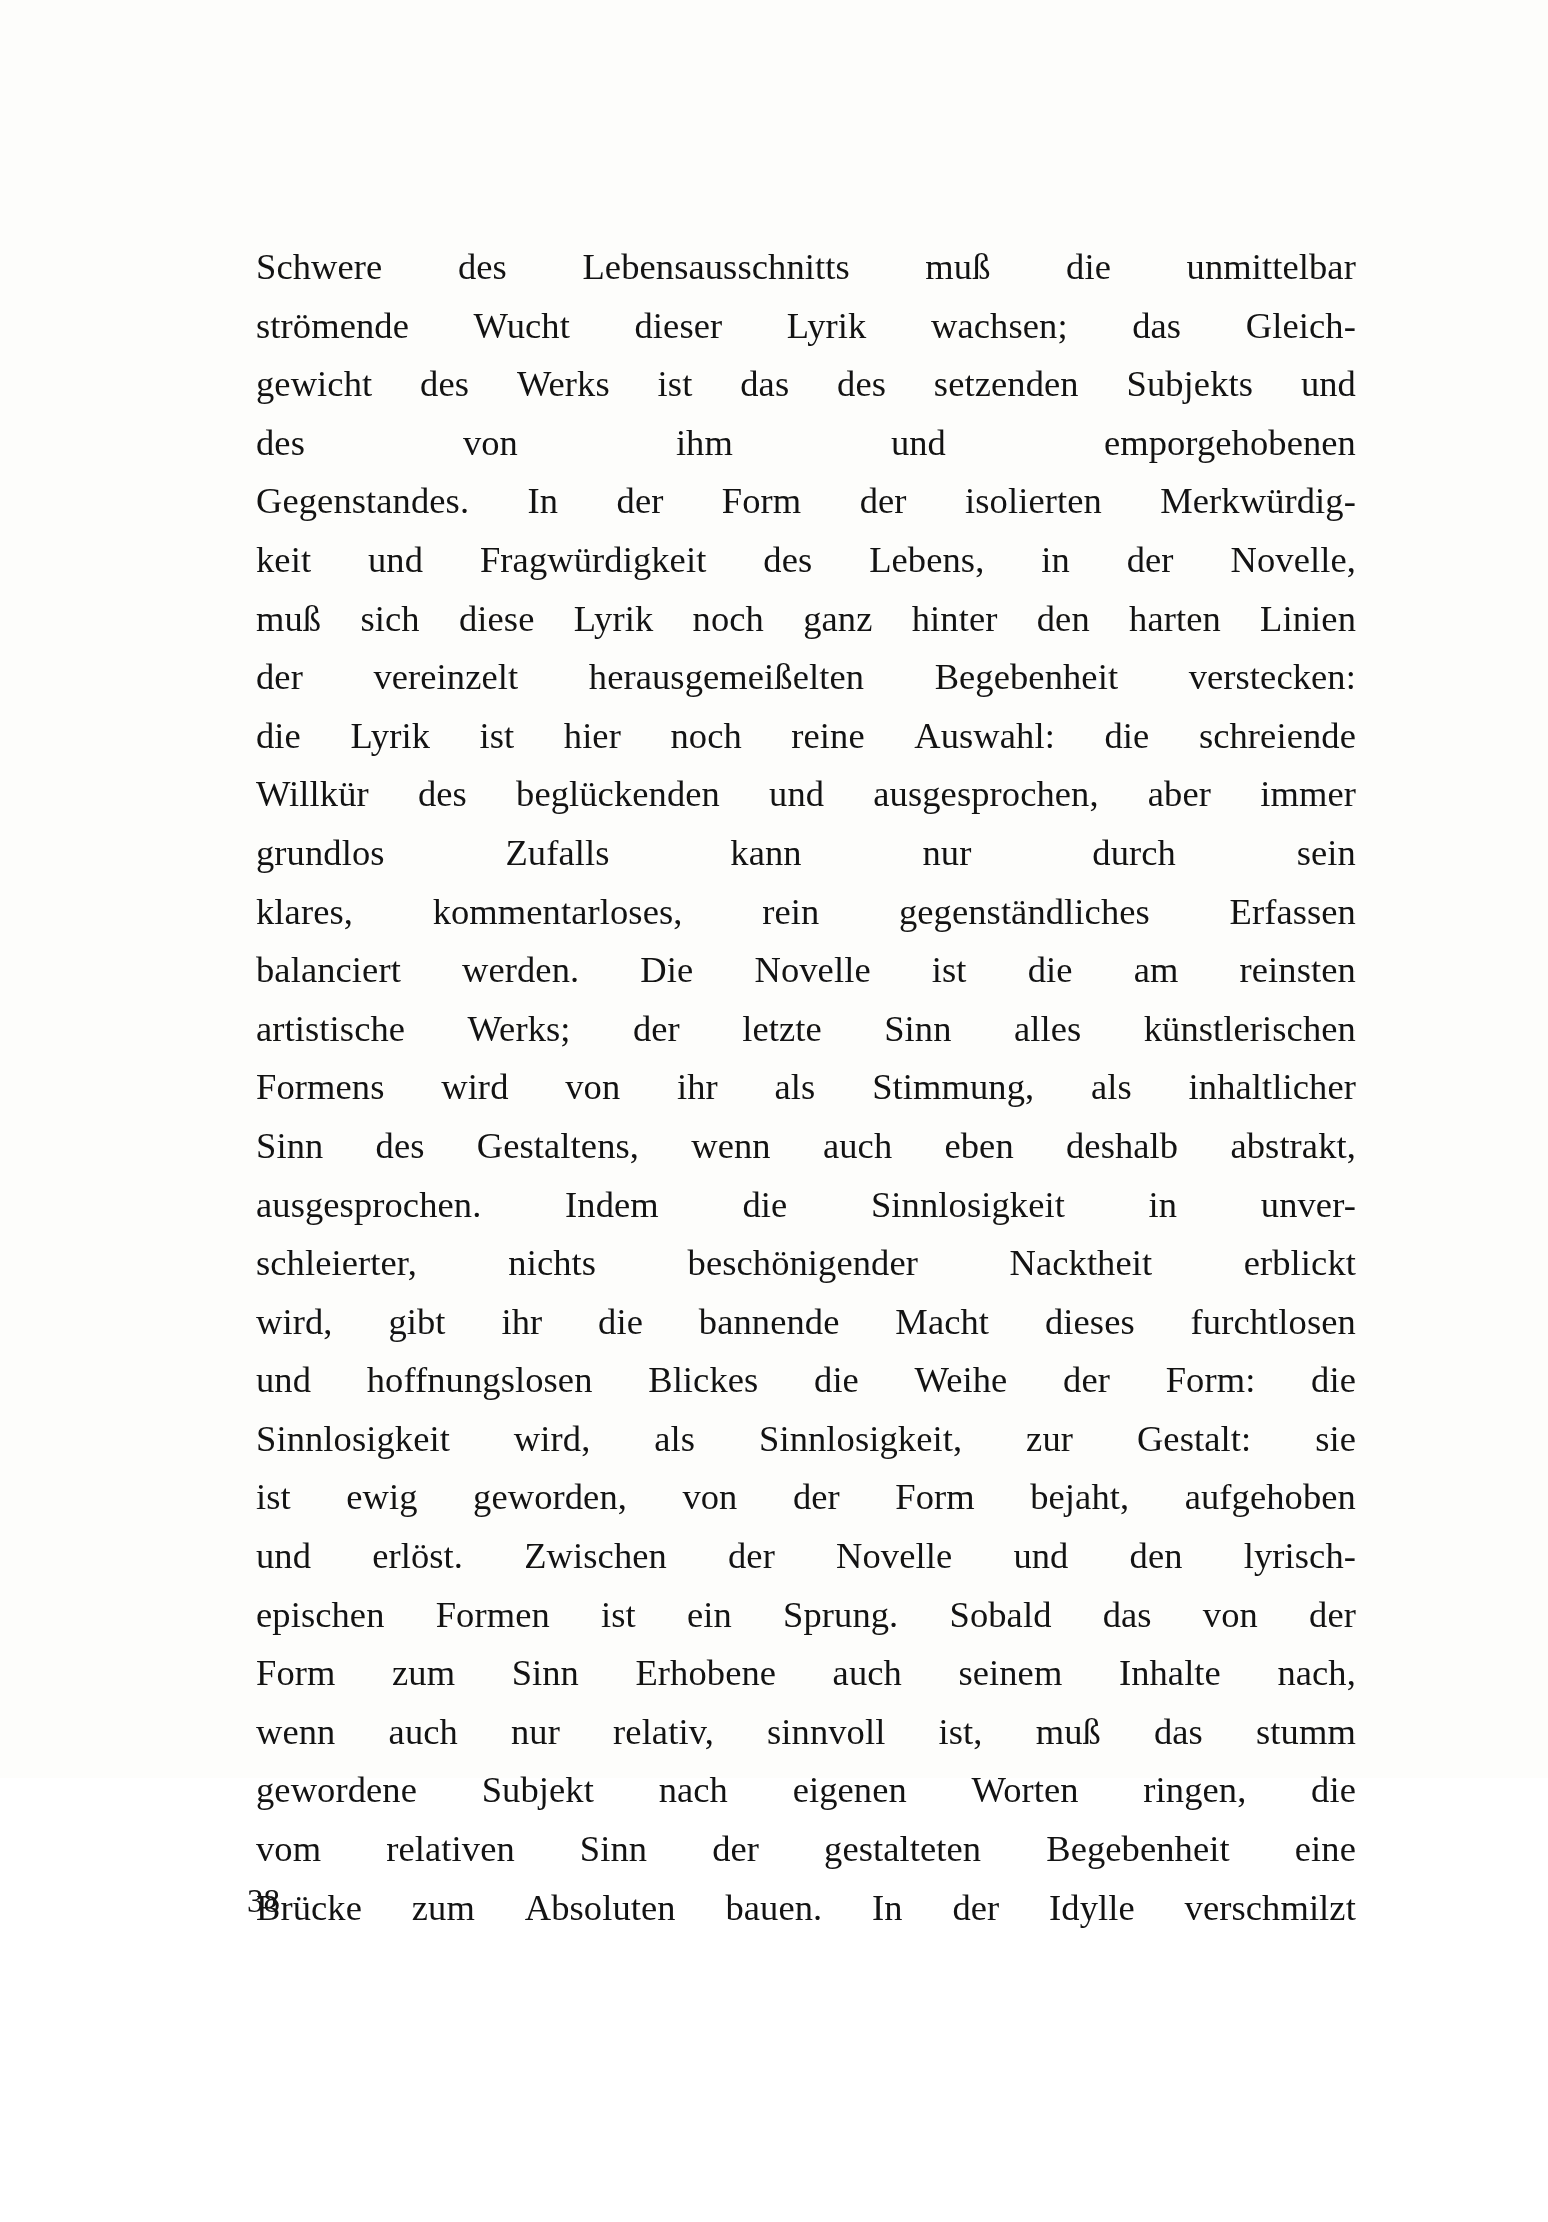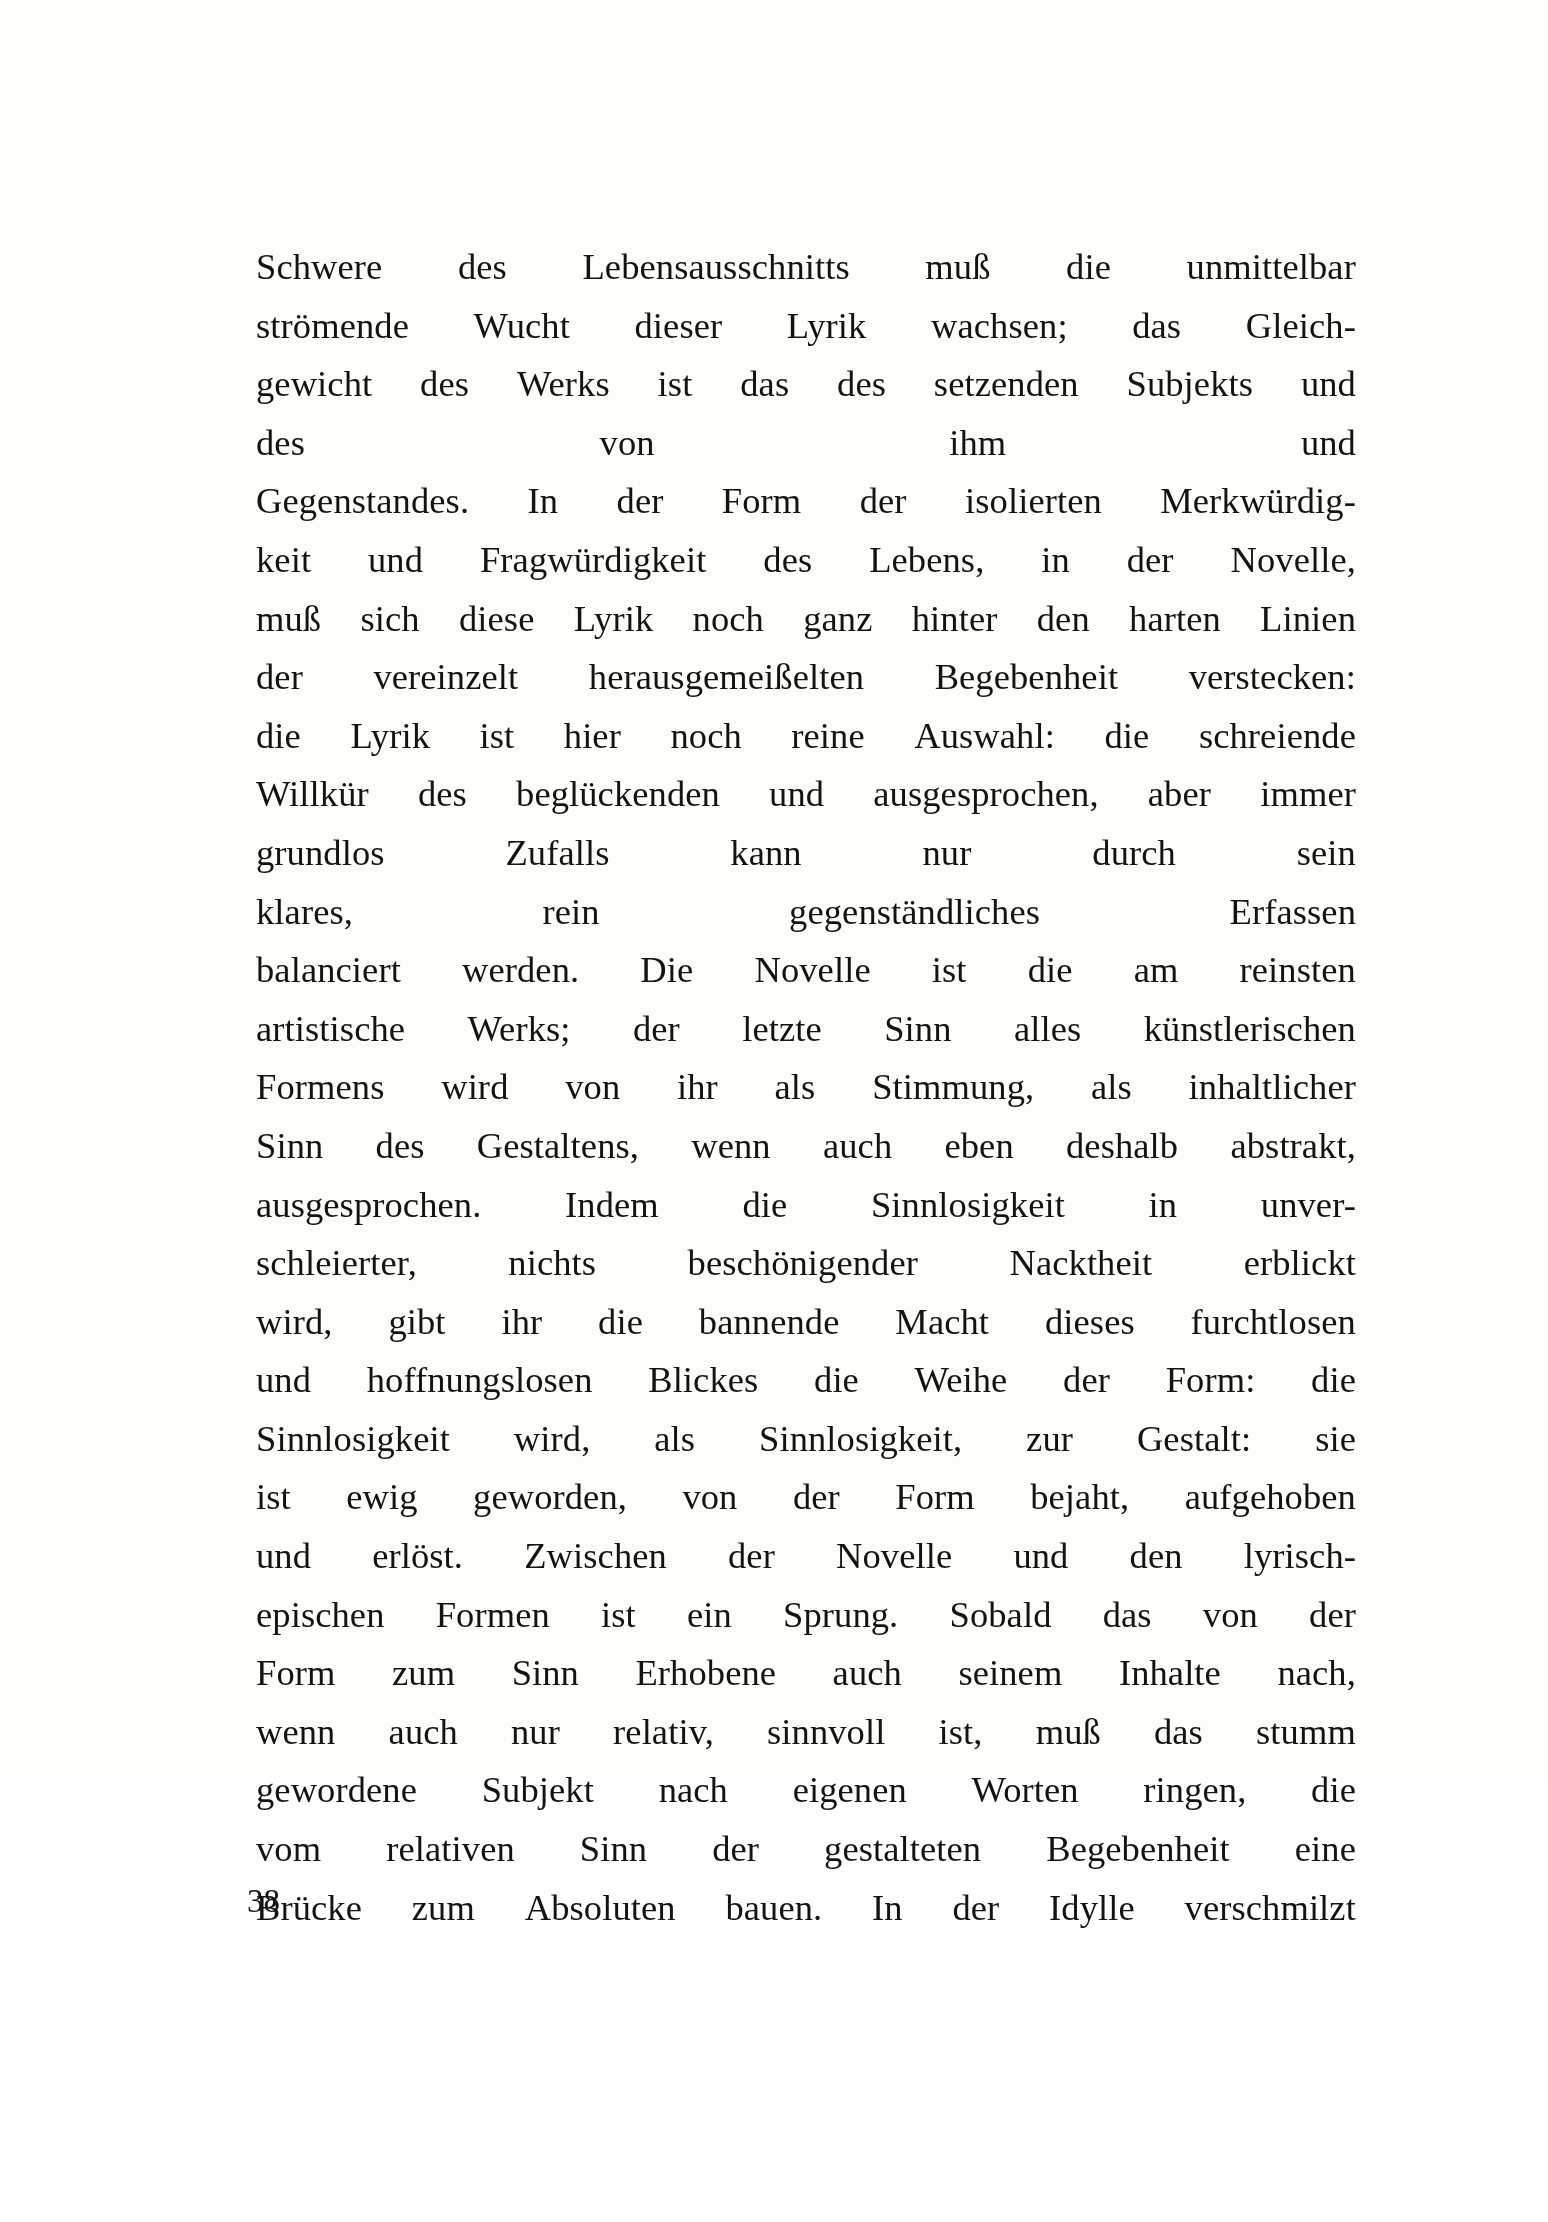--- a/index.html
+++ b/index.html
@@ -83,20 +83,21 @@
         <span class="w">des</span>
         <span class="w">setzenden</span>
         <span class="w">Subjekts</span>
         <span class="w">und</span>
       </div>
       <div class="line">
         <span class="w">des</span>
         <span class="w">von</span>
         <span class="w">ihm</span>
         <span class="w">und</span>
+        <span class="w">emporgehobenen</span>
       </div>
       <div class="line">
         <span class="w">Gegenstandes.</span>
         <span class="w">In</span>
         <span class="w">der</span>
         <span class="w">Form</span>
         <span class="w">der</span>
         <span class="w">isolierten</span>
         <span class="w">Merkwürdig-</span>
       </div>
@@ -152,20 +153,21 @@
       <div class="line">
         <span class="w">grundlos</span>
         <span class="w">Zufalls</span>
         <span class="w">kann</span>
         <span class="w">nur</span>
         <span class="w">durch</span>
         <span class="w">sein</span>
       </div>
       <div class="line">
         <span class="w">klares,</span>
+        <span class="w">kommentarloses,</span>
         <span class="w">rein</span>
         <span class="w">gegenständliches</span>
         <span class="w">Erfassen</span>
       </div>
       <div class="line">
         <span class="w">balanciert</span>
         <span class="w">werden.</span>
         <span class="w">Die</span>
         <span class="w">Novelle</span>
         <span class="w">ist</span>

